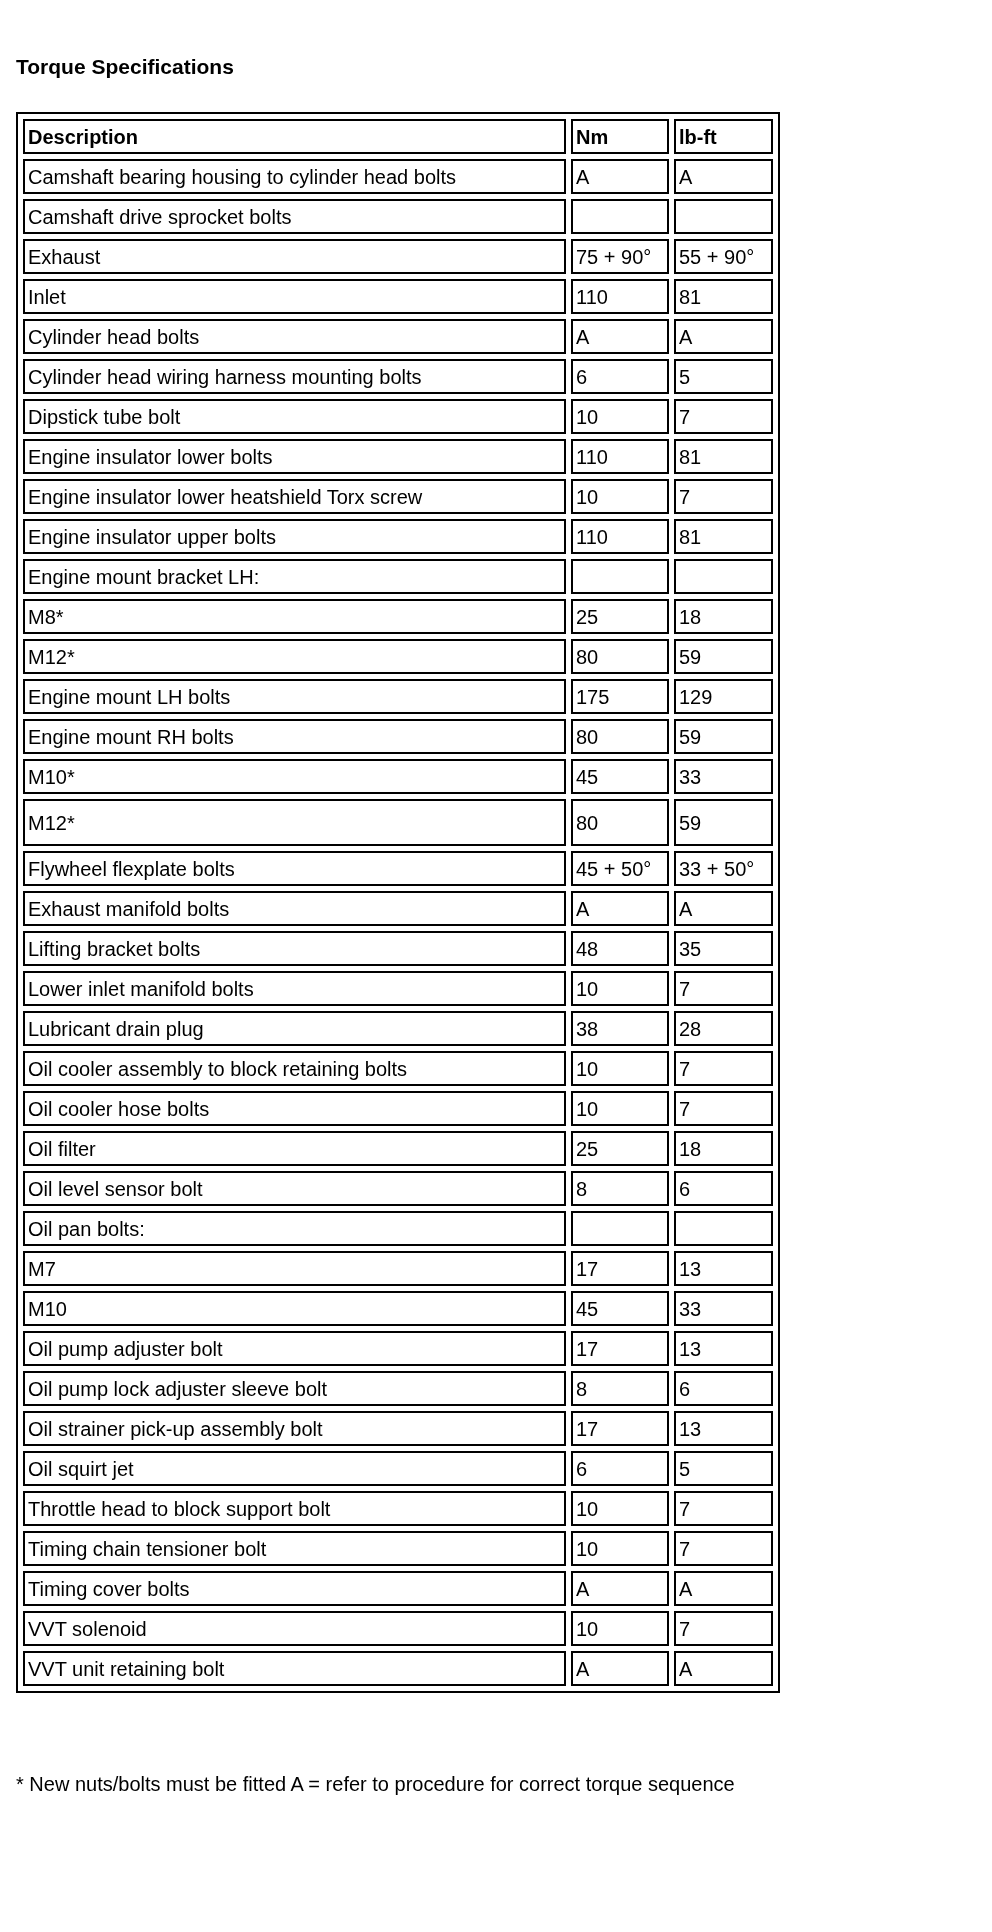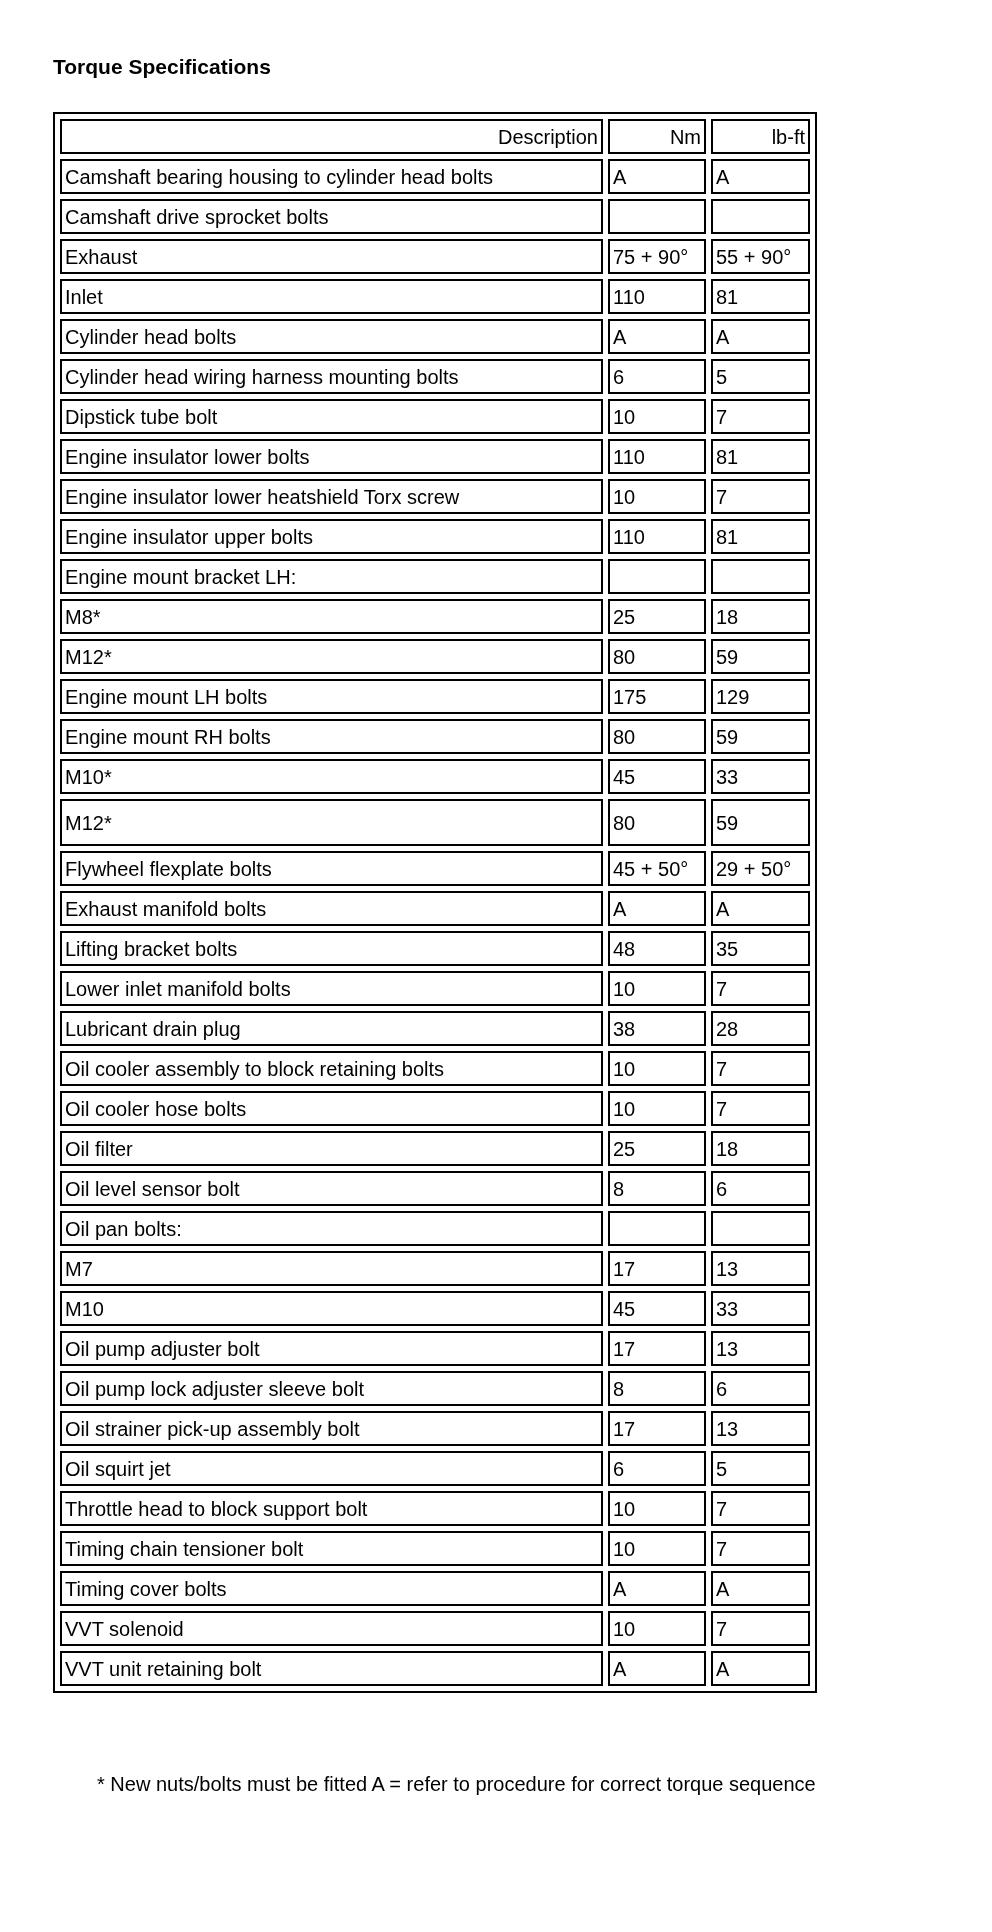--- a/index.html
+++ b/index.html
@@ -9,21 +9,21 @@
     color: #000000;
     font-family: "Liberation Sans", sans-serif;
   }
   body {
     width: 992px;
     height: 1932px;
     overflow: hidden;
   }
   .page {
     padding-top: 54px;
-    padding-left: 53px;
+    padding-left: 16px;
   }
   .title {
     font-size: 21px;
     line-height: 26px;
     font-weight: bold;
     margin: 0;
   }
   table.spec-table {
     margin-top: 32px;
     border-collapse: separate;
@@ -39,33 +39,32 @@
     padding: 0 3px;
     font-size: 20px;
     line-height: 24px;
     font-weight: normal;
     text-align: left;
     vertical-align: middle;
     white-space: nowrap;
     overflow: hidden;
     background: #ffffff;
   }
-  table.spec-table th { font-weight: normal; text-align: right; }
+  table.spec-table th { font-weight: bold; }
   table.spec-table th:nth-child(1),
   table.spec-table td:nth-child(1) { width: 533px; }
   table.spec-table th:nth-child(2),
   table.spec-table td:nth-child(2) { width: 88px; }
   table.spec-table th:nth-child(3),
   table.spec-table td:nth-child(3) { width: 89px; }
   table.spec-table tr.tall td { height: 43px; }
   .footnote {
     margin-top: 78px;
     font-size: 20px;
     line-height: 26px;
-    margin-left: 44px;
   }
 </style>
 </head>
 <body>
 
 <div class="page">
 
   <p class="title">Torque Specifications</p>
 
   <table class="spec-table">
@@ -158,21 +157,21 @@
           <td>33</td>
         </tr>
         <tr class="tall">
           <td>M12*</td>
           <td>80</td>
           <td>59</td>
         </tr>
         <tr>
           <td>Flywheel flexplate bolts</td>
           <td>45 + 50°</td>
-          <td>29 + 50°</td>
+          <td>33 + 50°</td>
         </tr>
         <tr>
           <td>Exhaust manifold bolts</td>
           <td>A</td>
           <td>A</td>
         </tr>
         <tr>
           <td>Lifting bracket bolts</td>
           <td>48</td>
           <td>35</td>

